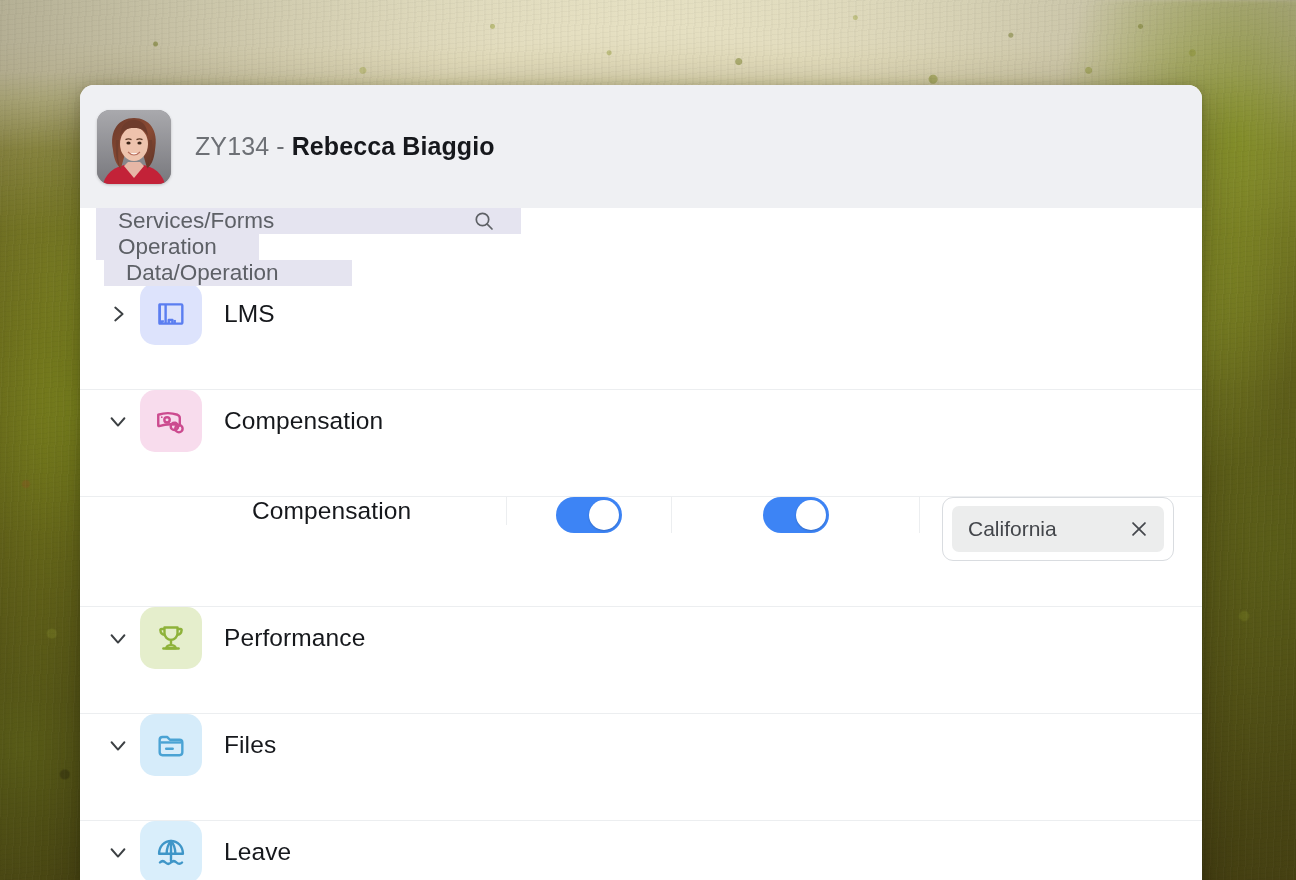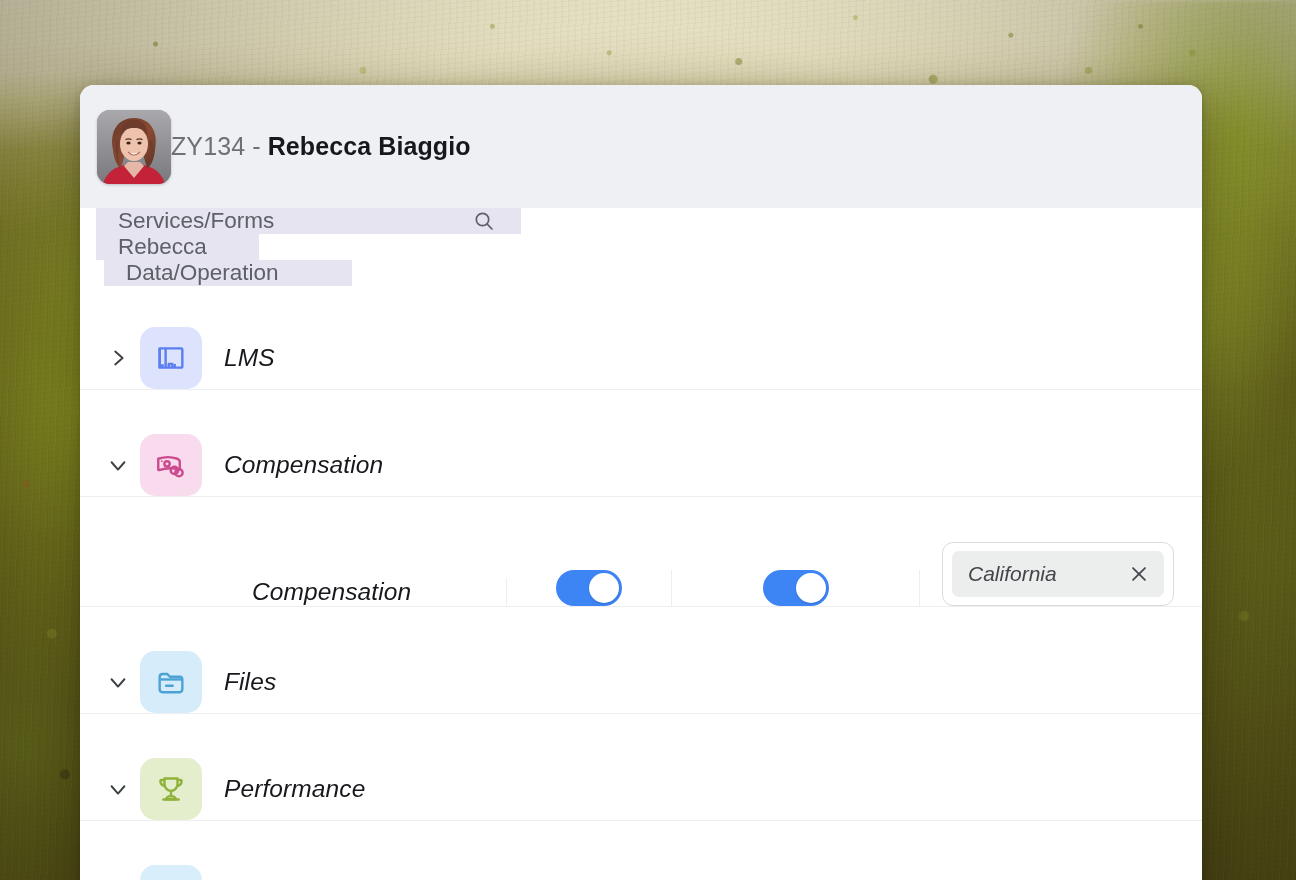--- a/index.html
+++ b/index.html
@@ -114,20 +114,21 @@
     border-radius: 13px;
     overflow: hidden;
     flex: 0 0 auto;
     background: #8f8f93;
     box-shadow: 0 1px 3px rgba(0,0,0,0.22);
     position: relative;
   }
   .avatar svg { display: block; width: 100%; height: 100%; }
 
   .header-title {
+    margin-left: 24px;
     font-size: 25px;
     letter-spacing: 0.1px;
     color: #6d7075;
     white-space: nowrap;
   }
   .header-title .name {
     color: #16181c;
     font-weight: bold;
   }
 
@@ -160,24 +161,23 @@
   .tab.tab-settings { width: 165px; }
   .tab.tab-data { width: 248px; margin-left: 8px; }
   .tab.tab-locations { width: 276px; }
   .tab .search-ic { color: #5e6166; display: flex; align-items: center; }
 
   
   .rows { background: #ffffff; }
 
   .row {
     display: flex;
-    align-items: flex-end;
+    align-items: flex-start;
     border-bottom: 1.5px solid #eceef0;
     min-height: 107px;
-    font-style: italic;
   }
   .row .cell-main {
     width: 427px;
     display: flex;
     align-items: center;
     padding-left: 16px;
     flex: 0 0 auto;
   }
   .row .cell {
     flex: 0 0 auto;
@@ -334,21 +334,21 @@
     <div class="tab tab-services">
       <span>Services/Forms</span>
       <span class="search-ic">
         <svg width="24" height="24" viewBox="0 0 24 24" fill="none" stroke="currentColor" stroke-width="1.7">
           <circle cx="10.5" cy="10.5" r="6.2"></circle>
           <line x1="15.2" y1="15.2" x2="20" y2="20" stroke-linecap="round"></line>
         </svg>
       </span>
     </div>
     <div class="tab tab-settings">
-      <span>Rebecca</span>
+      <span>Operation</span>
     </div>
     <div class="tab tab-data">
       <span>Data/Operation</span>
     </div>
   </div>
 
   <div class="rows">
 
     <div class="row">
       <div class="cell-main">
@@ -427,41 +427,20 @@
       </div>
     </div>
 
     <div class="row">
       <div class="cell-main">
         <div class="chevron">
           <svg width="22" height="22" viewBox="0 0 24 24" fill="none" stroke="currentColor" stroke-width="2.1" stroke-linecap="round" stroke-linejoin="round">
             <polyline points="5,9 12,17 19,9"></polyline>
           </svg>
         </div>
-        <div class="app-icon" style="background:#d6ecfa;color:#4aa3d4;">
-          <svg width="34" height="34" viewBox="0 0 24 24" fill="none" stroke="currentColor" stroke-width="1.7" stroke-linejoin="round">
-            <path d="M4 8.4 a2 2 0 0 1 2-2 h3.4 l1.8 1.9 h6.8 a2 2 0 0 1 2 2 v6.9 a2 2 0 0 1 -2 2 H6 a2 2 0 0 1 -2 -2 Z"></path>
-            <path d="M4.6 10.2 h14.8"></path>
-            <line x1="8.6" y1="14.6" x2="13.2" y2="14.6" stroke-linecap="round"></line>
-          </svg>
-        </div>
-        <span class="row-label">Files</span>
-      </div>
-      <div class="cell cell-settings"></div>
-      <div class="cell cell-data"></div>
-      <div class="cell cell-locations"></div>
-    </div>
-
-    <div class="row">
-      <div class="cell-main">
-        <div class="chevron">
-          <svg width="22" height="22" viewBox="0 0 24 24" fill="none" stroke="currentColor" stroke-width="2.1" stroke-linecap="round" stroke-linejoin="round">
-            <polyline points="5,9 12,17 19,9"></polyline>
-          </svg>
-        </div>
         <div class="app-icon" style="background:#e5eecc;color:#8eb23a;">
           <svg width="34" height="34" viewBox="0 0 24 24" fill="none" stroke="currentColor" stroke-width="1.7" stroke-linejoin="round">
             <path d="M7.4 4.6 h9.2 v4.1 a4.6 4.6 0 0 1 -9.2 0 Z"></path>
             <path d="M7.4 5.6 H5.2 a0.7 0.7 0 0 0 -0.7 0.8 c0.15 1.9 1.1 3.1 2.9 3.3"></path>
             <path d="M16.6 5.6 h2.2 a0.7 0.7 0 0 1 0.7 0.8 c-0.15 1.9 -1.1 3.1 -2.9 3.3"></path>
             <line x1="12" y1="13.3" x2="12" y2="17" stroke-linecap="round"></line>
             <path d="M8.6 19.2 c0.3 -1.4 1.6 -2.2 3.4 -2.2 c1.8 0 3.1 0.8 3.4 2.2 Z"></path>
             <line x1="6.6" y1="19.4" x2="17.4" y2="19.4" stroke-linecap="round"></line>
           </svg>
         </div>
@@ -472,20 +451,41 @@
       <div class="cell cell-locations"></div>
     </div>
 
     <div class="row">
       <div class="cell-main">
         <div class="chevron">
           <svg width="22" height="22" viewBox="0 0 24 24" fill="none" stroke="currentColor" stroke-width="2.1" stroke-linecap="round" stroke-linejoin="round">
             <polyline points="5,9 12,17 19,9"></polyline>
           </svg>
         </div>
+        <div class="app-icon" style="background:#d6ecfa;color:#4aa3d4;">
+          <svg width="34" height="34" viewBox="0 0 24 24" fill="none" stroke="currentColor" stroke-width="1.7" stroke-linejoin="round">
+            <path d="M4 8.4 a2 2 0 0 1 2-2 h3.4 l1.8 1.9 h6.8 a2 2 0 0 1 2 2 v6.9 a2 2 0 0 1 -2 2 H6 a2 2 0 0 1 -2 -2 Z"></path>
+            <path d="M4.6 10.2 h14.8"></path>
+            <line x1="8.6" y1="14.6" x2="13.2" y2="14.6" stroke-linecap="round"></line>
+          </svg>
+        </div>
+        <span class="row-label">Files</span>
+      </div>
+      <div class="cell cell-settings"></div>
+      <div class="cell cell-data"></div>
+      <div class="cell cell-locations"></div>
+    </div>
+
+    <div class="row">
+      <div class="cell-main">
+        <div class="chevron">
+          <svg width="22" height="22" viewBox="0 0 24 24" fill="none" stroke="currentColor" stroke-width="2.1" stroke-linecap="round" stroke-linejoin="round">
+            <polyline points="5,9 12,17 19,9"></polyline>
+          </svg>
+        </div>
         <div class="app-icon" style="background:#d9eefb;color:#3f96c8;">
           <svg width="34" height="34" viewBox="0 0 24 24" fill="none" stroke="currentColor" stroke-width="1.7" stroke-linejoin="round">
             <path d="M3.6 13.2 C3.6 7.9 7.4 4.2 12 4.2 C16.6 4.2 20.4 7.9 20.4 13.2 Z"></path>
             <path d="M12 4.2 C10 6.4 9 9.5 8.9 13.2"></path>
             <path d="M12 4.2 C14 6.4 15 9.5 15.1 13.2"></path>
             <line x1="12" y1="4.2" x2="12" y2="18.3" stroke-linecap="round"></line>
             <path d="M4.2 19.4 c1.3 -1.3 2.6 -1.3 3.9 0 c1.3 1.3 2.6 1.3 3.9 0 c1.3 -1.3 2.6 -1.3 3.9 0 c1.3 1.3 2.6 1.3 3.9 0" stroke-linecap="round"></path>
           </svg>
         </div>
         <span class="row-label">Leave</span>

